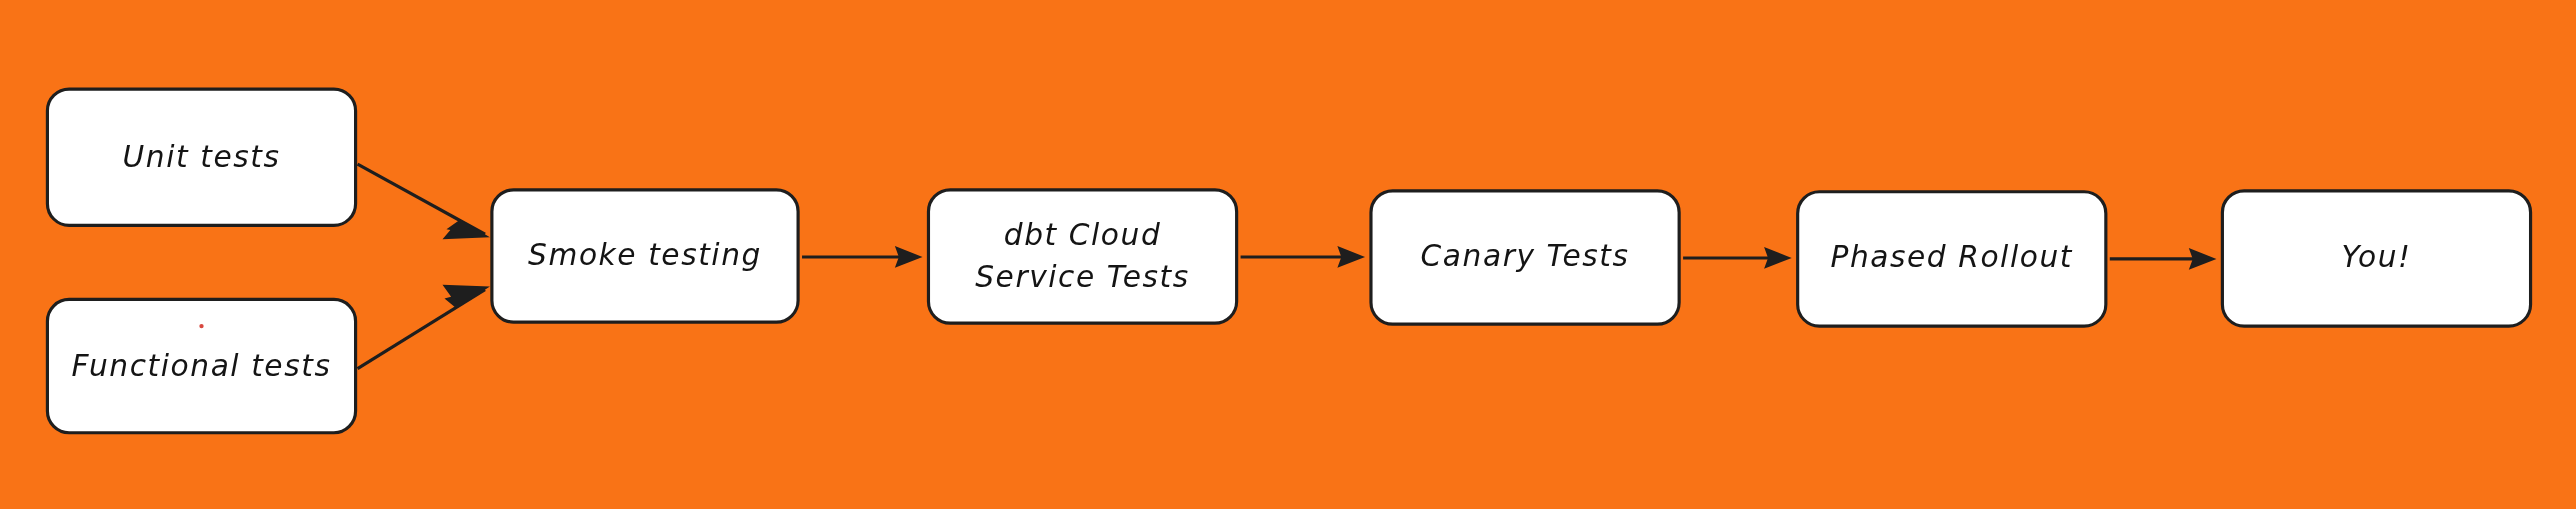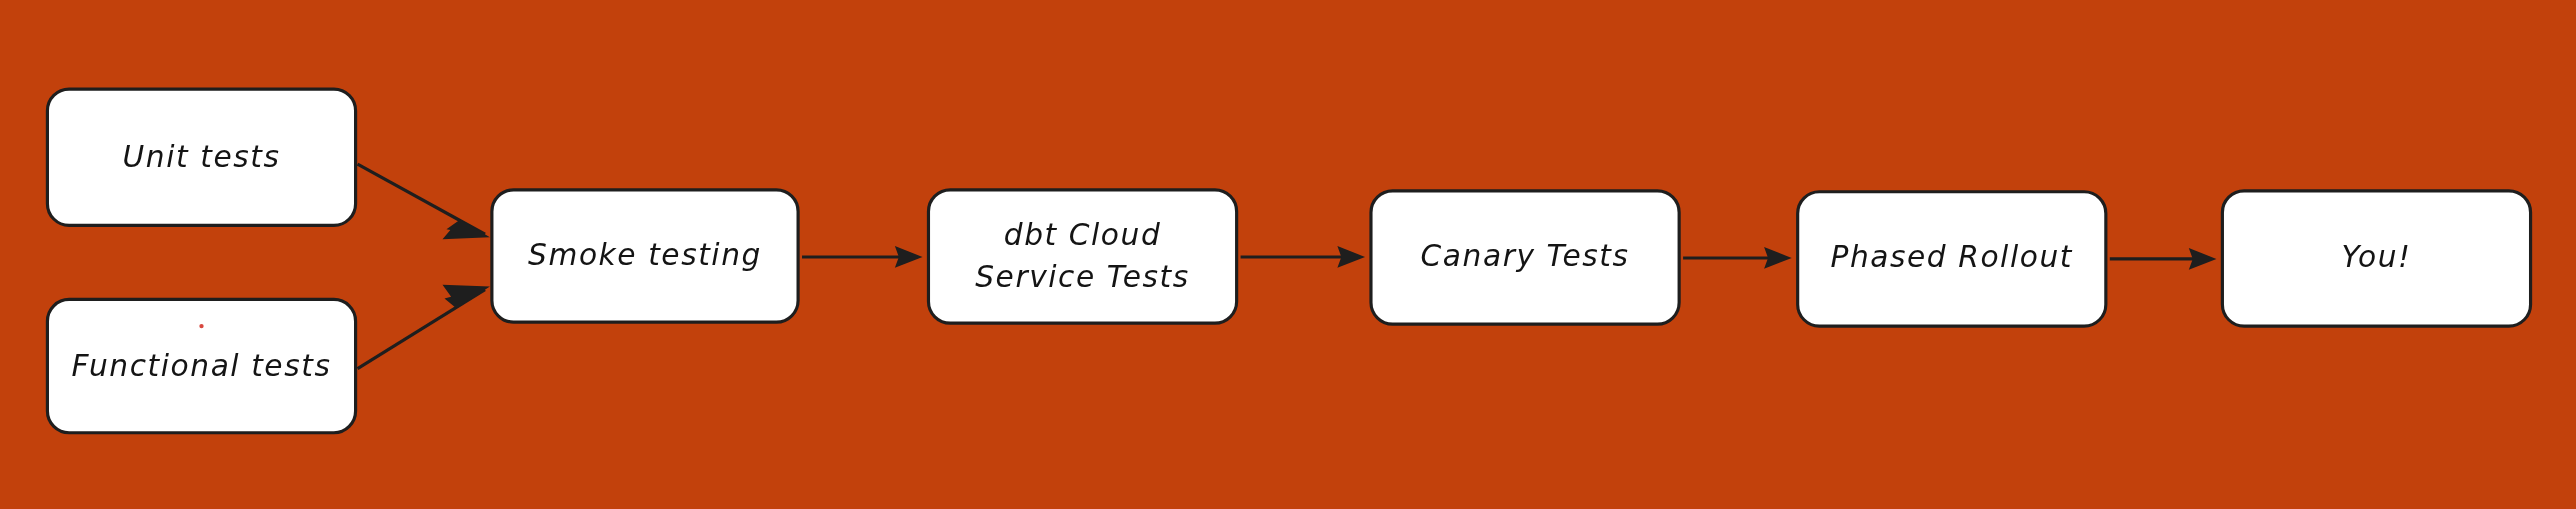--- a/index.html
+++ b/index.html
@@ -8,21 +8,21 @@
     padding: 0;
     background: #ffffff;
   }
   body {
     font-family: "DejaVu Sans", sans-serif;
   }
   #canvas {
     position: relative;
     width: 2576px;
     height: 510px;
-    background: #c2410c;
+    background: #f97316;
     overflow: hidden;
   }
   #diagram-svg {
     position: absolute;
     left: 0;
     top: 0;
     width: 2576px;
     height: 510px;
     display: block;
   }

